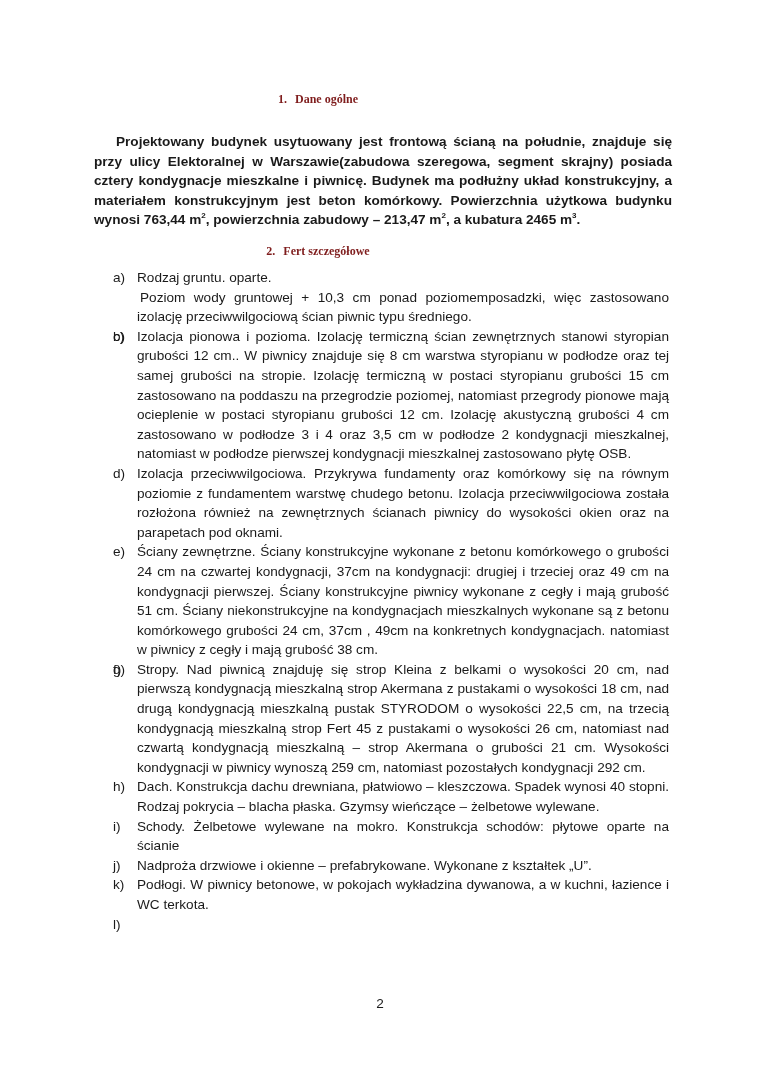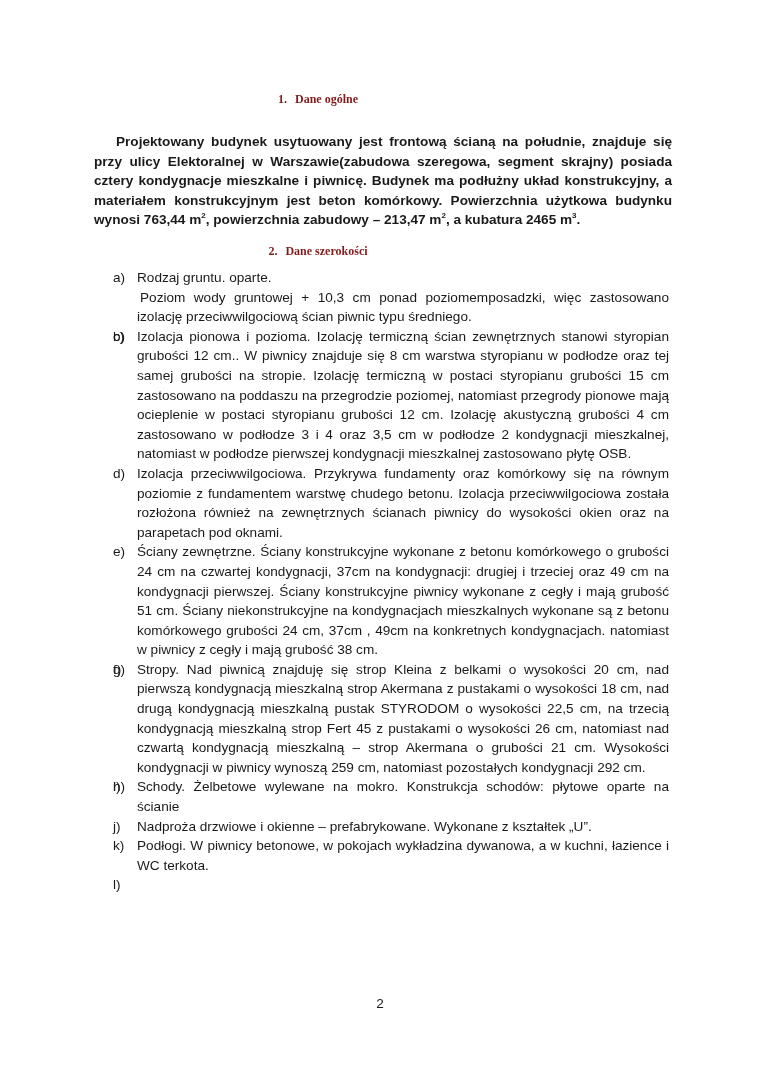--- a/index.html
+++ b/index.html
@@ -25,21 +25,21 @@
 
 <div class="page">
 
   <div class="heading" style="top:92px;">
     <span class="num">1.</span><span>Dane ogólne</span>
   </div>
 
   <p class="para" style="top:116px;"><span>Projektowany budynek usytuowany jest frontową ścianą na południe, znajduje się przy ulicy Elektoralnej w Warszawie(zabudowa szeregowa, segment skrajny) posiada cztery kondygnacje mieszkalne i piwnicę. Budynek ma podłużny układ konstrukcyjny, a materiałem konstrukcyjnym jest beton komórkowy. Powierzchnia użytkowa budynku wynosi 763,44 m</span><sup>2</sup><span>, powierzchnia zabudowy – 213,47 m</span><sup>2</sup><span>, a kubatura 2465 m</span><sup>3</sup><span>.</span></p>
 
   <div class="heading" style="top:244px;">
-    <span class="num">2.</span><span>Dane szerokości</span>
+    <span class="num">2.</span><span>Fert szczegółowe</span>
   </div>
 
   <ul class="list" style="top:268px;">
     <li>
       <span class="marker">a)</span>
       <span>Rodzaj gruntu. oparte.</span>
       <span class="sub">Poziom wody gruntowej + 10,3 cm ponad poziomemposadzki, więc zastosowano izolację przeciwwilgociową ścian piwnic typu średniego.</span>
     </li>
     <li>
       <span class="marker">b)</span>
@@ -58,20 +58,21 @@
     </li>
     <li>
       <span class="marker">f)</span>
     </li>
     <li>
       <span class="marker">g)</span>
       <span>Stropy. Nad piwnicą znajduję się strop Kleina z belkami o wysokości 20 cm, nad pierwszą kondygnacją mieszkalną strop Akermana z pustakami o wysokości 18 cm, nad drugą kondygnacją mieszkalną pustak STYRODOM o wysokości 22,5 cm, na trzecią kondygnacją mieszkalną strop Fert 45 z pustakami o wysokości 26 cm, natomiast nad czwartą kondygnacją mieszkalną – strop Akermana o  grubości 21 cm. Wysokości kondygnacji w piwnicy wynoszą 259 cm, natomiast pozostałych kondygnacji 292 cm.</span>
     </li>
     <li>
       <span class="marker">h)</span>
+      <span>Dach. Konstrukcja dachu drewniana, płatwiowo – kleszczowa. Spadek wynosi 40 stopni. Rodzaj pokrycia – blacha  płaska. Gzymsy wieńczące – żelbetowe wylewane.</span>
     </li>
     <li>
       <span class="marker">i)</span>
       <span>Schody. Żelbetowe wylewane na mokro. Konstrukcja schodów: płytowe oparte na ścianie</span>
     </li>
     <li>
       <span class="marker">j)</span>
       <span>Nadproża drzwiowe i okienne – prefabrykowane. Wykonane z kształtek „U”.</span>
     </li>
     <li>

